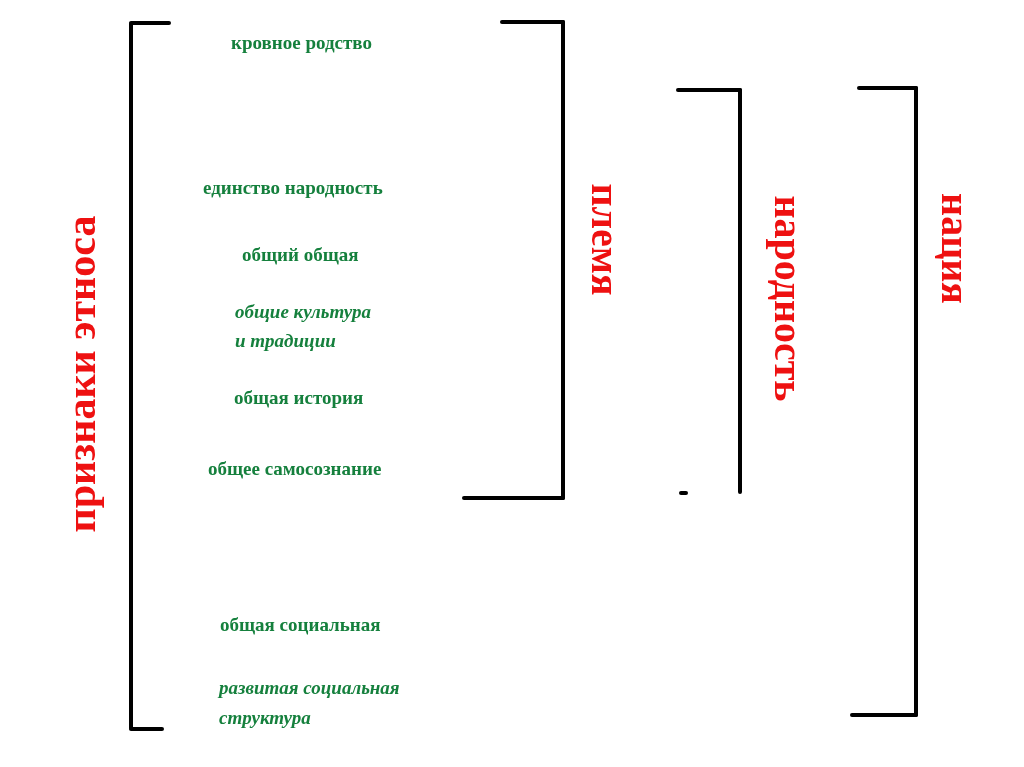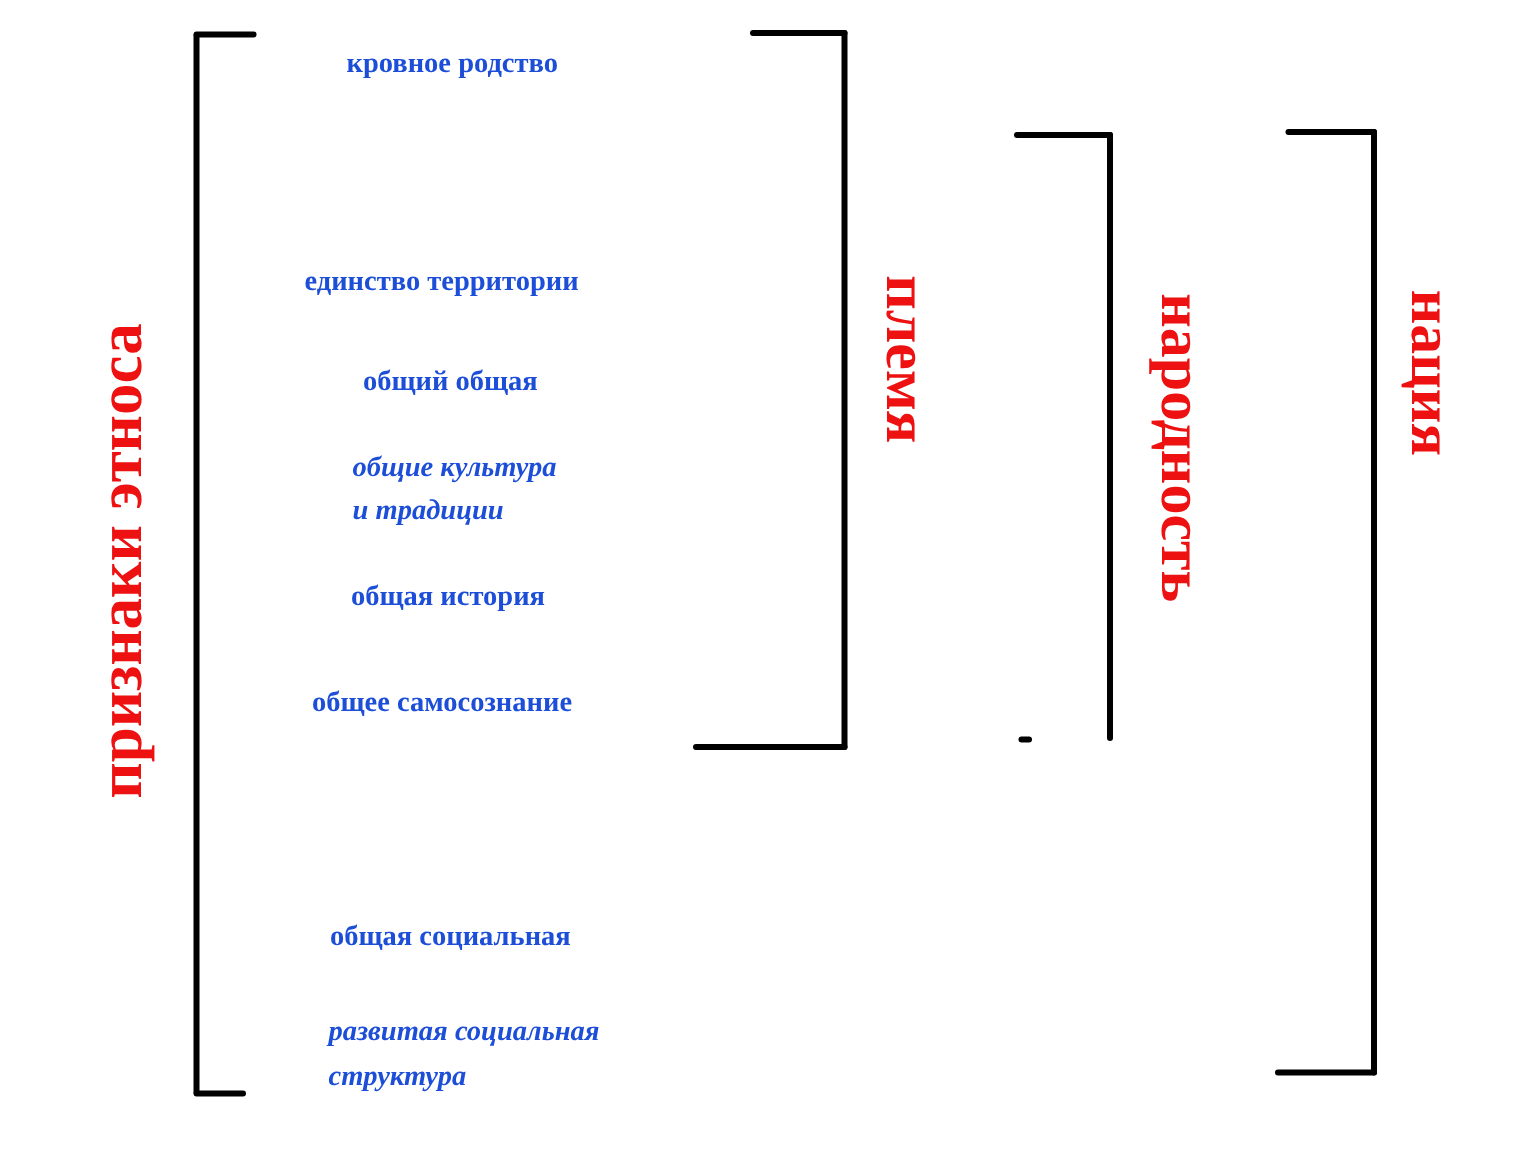--- a/index.html
+++ b/index.html
@@ -1,33 +1,33 @@
 <!DOCTYPE html>
 <html><head>
 <meta charset="utf-8">
 <style>
   html, body { margin:0; padding:0; background:#ffffff; }
   #stage { position:relative; width:1024px; height:767px; overflow:hidden; background:#fff; font-family:"Liberation Serif", serif; }
   .line { position:absolute; background:#000; border-radius:2px; }
-  .trait { position:absolute; color:#1d4ed8; font-weight:bold; font-size:19px; line-height:27px; white-space:pre; }
+  .trait { position:absolute; color:#15803d; font-weight:bold; font-size:19px; line-height:27px; white-space:pre; }
   .vlabel { position:absolute; color:#ee1111; font-weight:bold; font-size:40px; white-space:nowrap; transform-origin:center center; }
 </style>
 </head>
 <body>
 
 <div id="stage">
 
   <div class="line" style="left:129px;top:22px;width:4px;height:708px;"></div>
   <div class="line" style="left:129px;top:21px;width:42px;height:4px;"></div>
   <div class="line" style="left:129px;top:727px;width:35px;height:4px;"></div>
 
   <div class="vlabel" style="left:-79px;top:350px;width:320px;text-align:center;transform:rotate(-90deg);font-size:42px;">признаки этноса</div>
 
   <div class="trait" style="left:231px;top:29px;">кровное родство</div>
-  <div class="trait" style="left:203px;top:174px;">единство территории</div>
+  <div class="trait" style="left:203px;top:174px;">единство народность</div>
   <div class="trait" style="left:242px;top:241px;">общий общая</div>
   <div class="trait" style="left:235px;top:297px;line-height:29px;font-style:italic;">общие культура
 и традиции</div>
   <div class="trait" style="left:234px;top:384px;">общая история</div>
   <div class="trait" style="left:208px;top:455px;">общее самосознание</div>
   <div class="trait" style="left:220px;top:611px;">общая социальная</div>
   <div class="trait" style="left:219px;top:673px;line-height:30px;font-style:italic;">развитая социальная
 структура</div>
 
   <div class="line" style="left:500px;top:20px;width:65px;height:4px;"></div>

